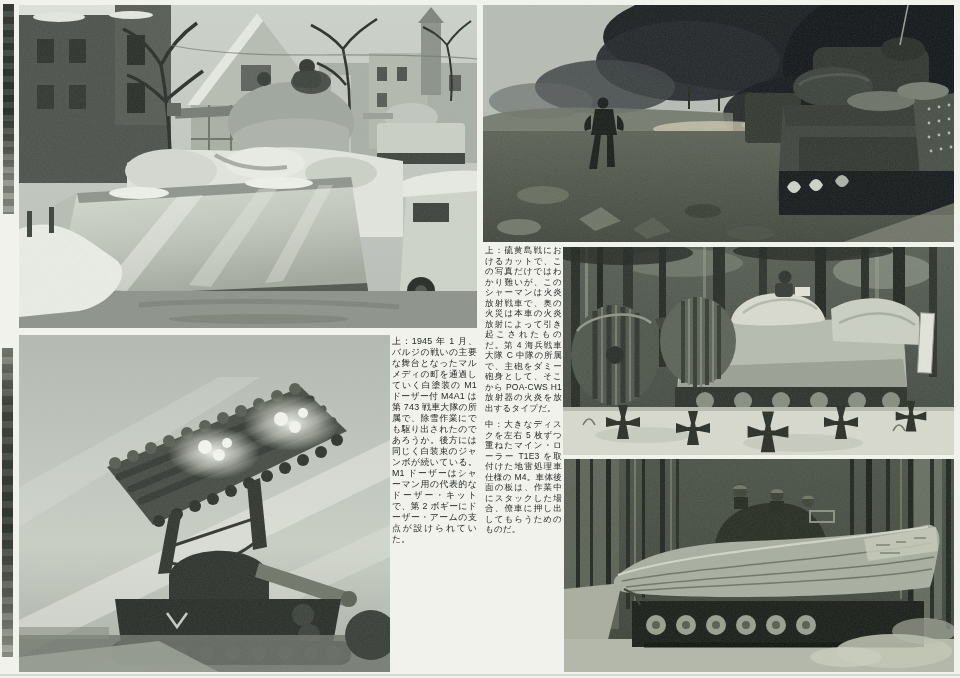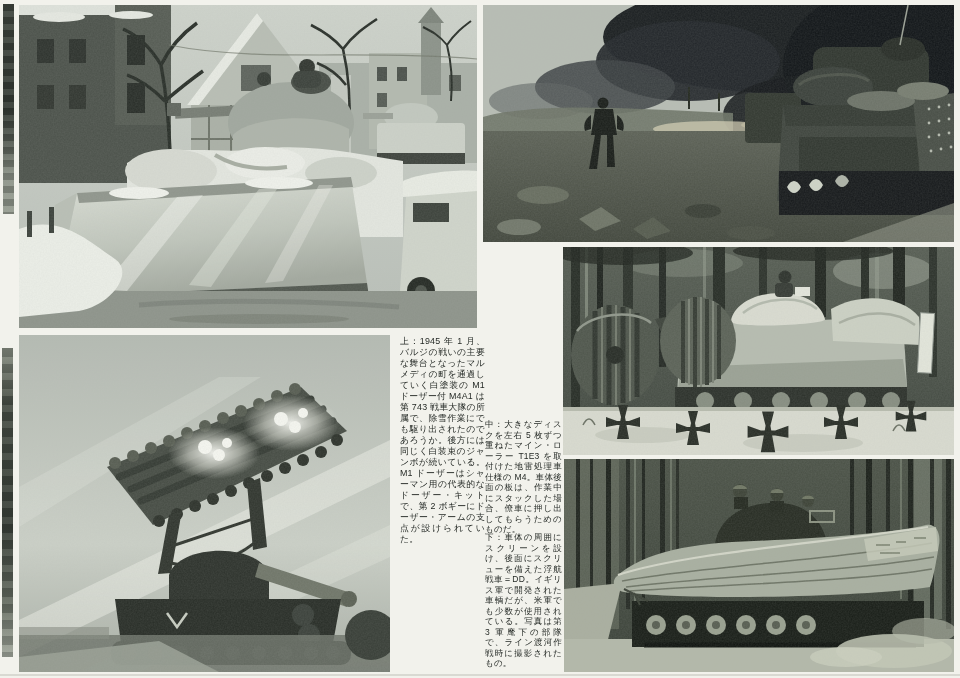--- a/index.html
+++ b/index.html
@@ -8,21 +8,21 @@
     background:#f2f2ec;
     font-family:"Liberation Sans","DejaVu Sans",sans-serif;
   }
   figure.photo{position:absolute;margin:0;padding:0;overflow:hidden;background:#9aa097;}
   figure.photo svg{display:block;width:100%;height:100%;}
   .caption{
     position:absolute;color:#252a26;text-align:justify;
     font-size:8.9px;line-height:11px;letter-spacing:0.2px;font-weight:500;
   }
   .caption.right{font-size:8.5px;line-height:10.5px;}
-  #cap-l1{left:400px;top:336px;width:85px;}
+  #cap-l1{left:392px;top:336px;width:85px;}
   #cap-l2{left:394px;top:516px;width:85px;}
   #cap-r1{left:485px;top:245px;width:77px;}
   #cap-r2{left:485px;top:419px;width:77px;}
   #cap-r3{left:485px;top:532px;width:77px;}
   #p1{left:19px;top:5px;width:458px;height:323px;}
   #p2{left:19px;top:335px;width:371px;height:337px;}
   #p3{left:483px;top:5px;width:471px;height:237px;}
   #p4{left:563px;top:247px;width:391px;height:208px;}
   #p5{left:564px;top:459px;width:390px;height:213px;}
   .page-edge{position:absolute;}
@@ -491,17 +491,17 @@
       <g>
         <ellipse cx="330" cy="192" rx="58" ry="17" fill="#c3c8b6" opacity="0.85"></ellipse>
         <ellipse cx="360" cy="172" rx="32" ry="13" fill="#b7bdab" opacity="0.6"></ellipse>
         <ellipse cx="282" cy="198" rx="36" ry="10" fill="#cdd1c0" opacity="0.7"></ellipse>
       </g>
       <rect width="390" height="213" filter="url(#grain)"></rect>
     </svg>
   </figure>
 
   <div class="caption" id="cap-l1">上：1945 年 1 月、バルジの戦いの主要な舞台となったマルメディの町を通過していく白塗装の M1 ドーザー付 M4A1 は第 743 戦車大隊の所属で、除雪作業にでも駆り出されたのであろうか。後方には同じく白装束のジャンボが続いている。M1 ドーザーはシャーマン用の代表的なドーザー・キットで、第 2 ボギーにドーザー・アームの支点が設けられていた。</div>
+  <div class="caption right" id="cap-r1">上：硫黄島戦におけるカットで、この写真だけではわかり難いが、このシャーマンは火炎放射戦車で、奥の火災は本車の火炎放射によって引き起こされたものだ。第 4 海兵戦車大隊 C 中隊の所属で、主砲をダミー砲身として、そこから POA-CWS H1 放射器の火炎を放出するタイプだ。</div>
   <div class="caption right" id="cap-r2">中：大きなディスクを左右 5 枚ずつ重ねたマイン・ローラー T1E3 を取付けた地雷処理車仕様の M4。車体後面の板は、作業中にスタックした場合、僚車に押し出してもらうためのものだ。</div>
-  <div class="caption right" id="cap-r3">下：車体の周囲にスクリーンを設け、後面にスクリューを備えた浮航戦車＝DD。イギリス軍で開発された車輌だが、米軍でも少数が使用されている。写真は第 3 軍麾下の部隊で、ライン渡河作戦時に撮影されたもの。</div>
 
   <div id="scan-shadow"></div>
 </div>
 
 </body></html>

